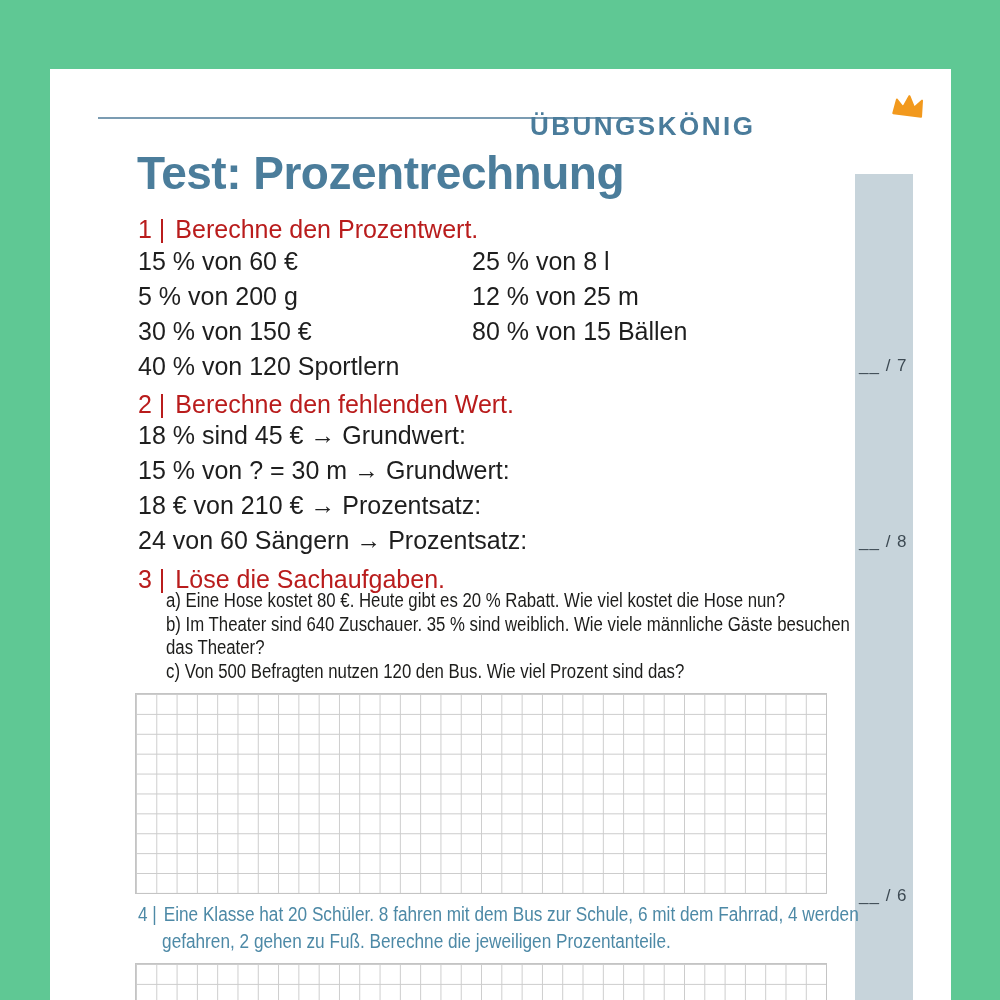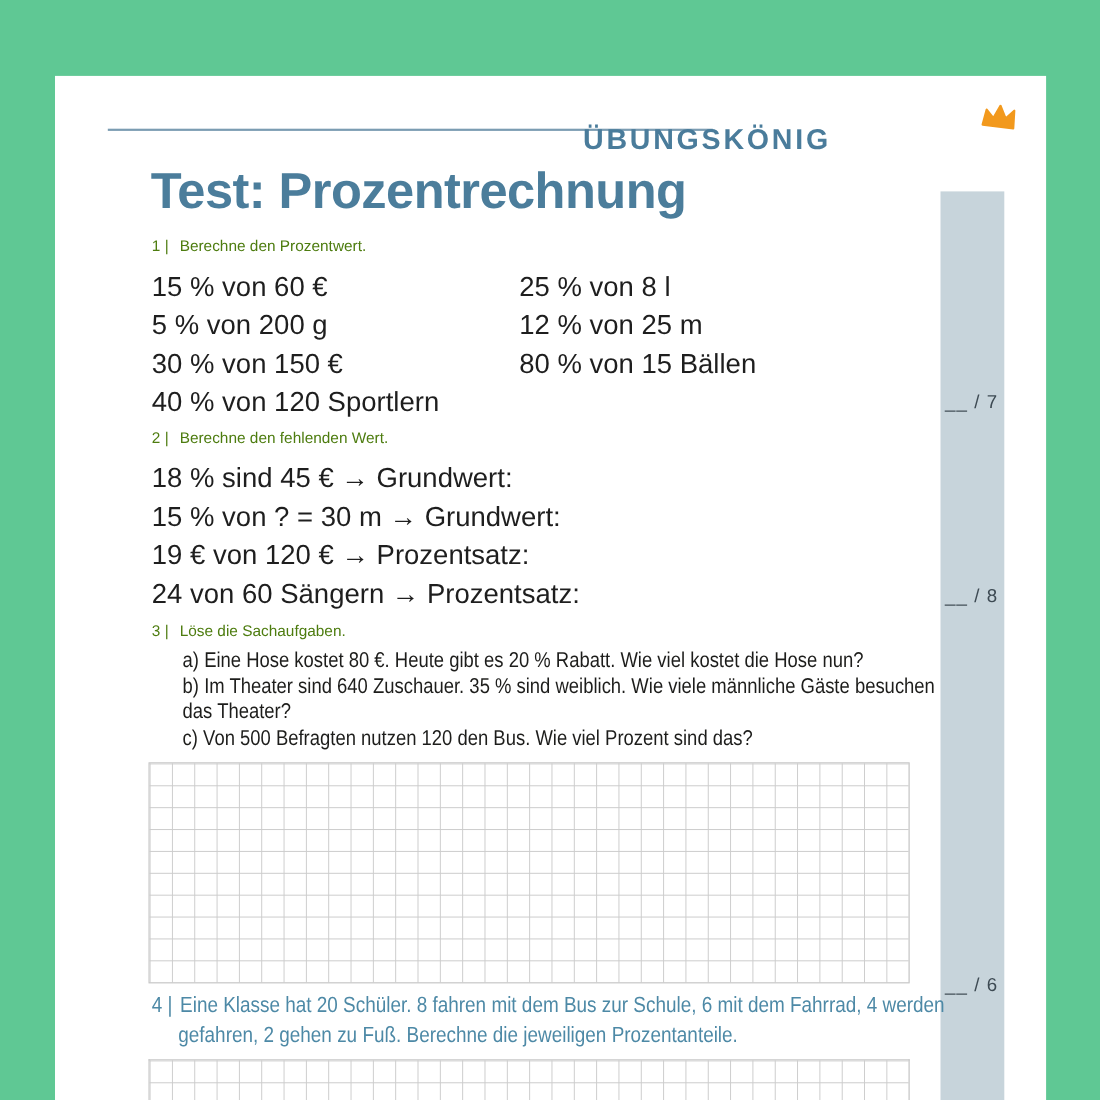--- a/index.html
+++ b/index.html
@@ -13,21 +13,21 @@
           font-size:26px; font-weight:bold; color:#4a7c9b; letter-spacing:2.5px; white-space:nowrap; }
   .crown { position:absolute; left:842px; top:26px; transform:rotate(7deg); }
 
   .scorebar { position:absolute; left:805px; top:105px; width:58px; height:826px; background:#c7d4db; }
   .score { position:absolute; left:4px; font-size:17px; color:#3d4a53; letter-spacing:1px; white-space:nowrap; }
   #score-1 { top:182px; } #score-2 { top:358px; } #score-3 { top:712px;text-align:right; }
 
   .title { position:absolute; left:87px; top:77px; font-size:46px; font-weight:bold;
            color:#4b7d9b; letter-spacing:-0.5px; white-space:nowrap; }
 
-  .shead { position:absolute; left:88px; font-size:14px; color:#4d7c0f; white-space:nowrap; }
+  .shead { position:absolute; left:88px; font-size:25px; color:#b91c1c; white-space:nowrap; }
   .shead .num { margin-right:10px; }
   #shead-1 { top:146px; } #shead-2 { top:321px; } #shead-3 { top:496px; }
 
   .frow { position:absolute; display:flex; align-items:flex-start; font-size:25px;
           color:#1e1e1e; height:26px;flex-direction:column; }
   .frow .lbl { white-space:nowrap; }
   .fill { flex:1 1 auto; border-bottom:1.5px dashed #b2b2b2; margin:0 0 4px 10px; }
 
   
   #s1r1l,#s1r2l,#s1r3l { left:88px; width:298px; } #s1r4l { left:88px; width:502px; }
@@ -117,21 +117,21 @@
 
     <div class="frow s2row" id="s2r1">
       <span class="lbl">18 % sind 45 € → Grundwert:</span>
       <span class="fill"></span>
     </div>
     <div class="frow s2row" id="s2r2">
       <span class="lbl">15 % von ? = 30 m → Grundwert:</span>
       <span class="fill"></span>
     </div>
     <div class="frow s2row" id="s2r3">
-      <span class="lbl">19 € von 120 € → Prozentsatz:</span>
+      <span class="lbl">18 € von 210 € → Prozentsatz:</span>
       <span class="fill"></span>
     </div>
     <div class="frow s2row" id="s2r4">
       <span class="lbl">24 von 60 Sängern → Prozentsatz:</span>
       <span class="fill"></span>
     </div>
 
     <div class="shead" id="shead-3">
       <span class="num">3 |</span><span>Löse die Sachaufgaben.</span>
     </div>

